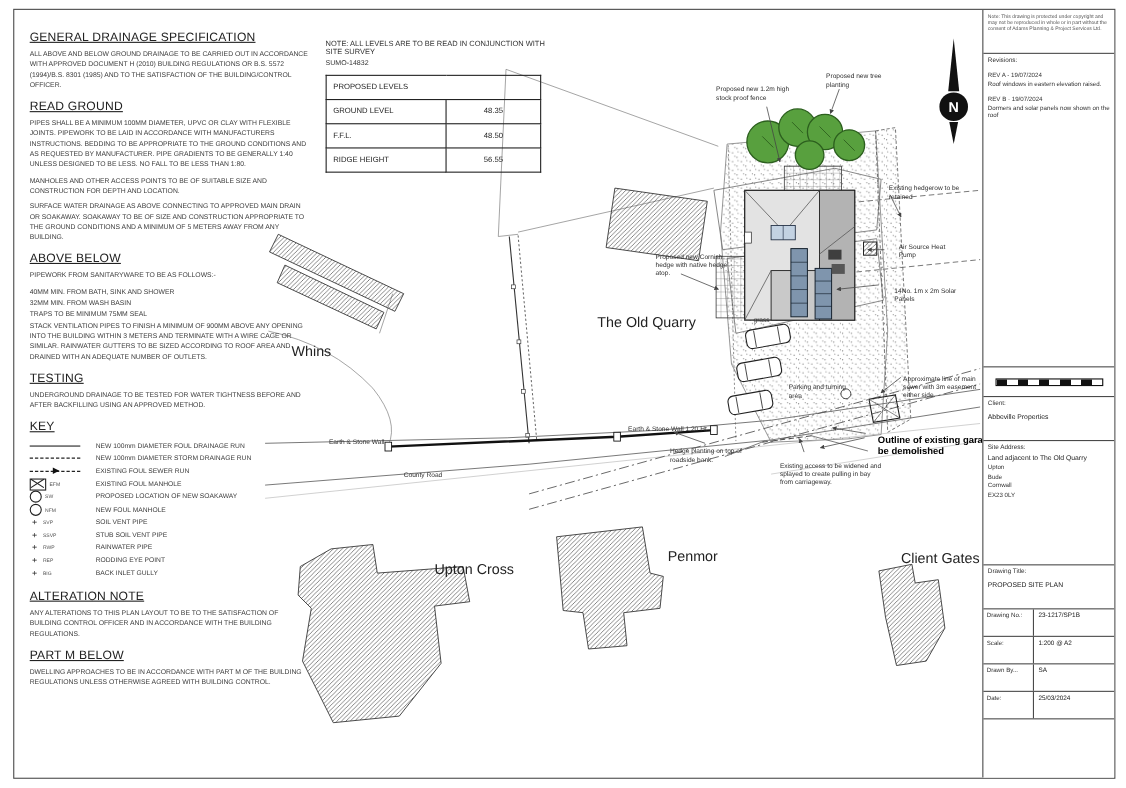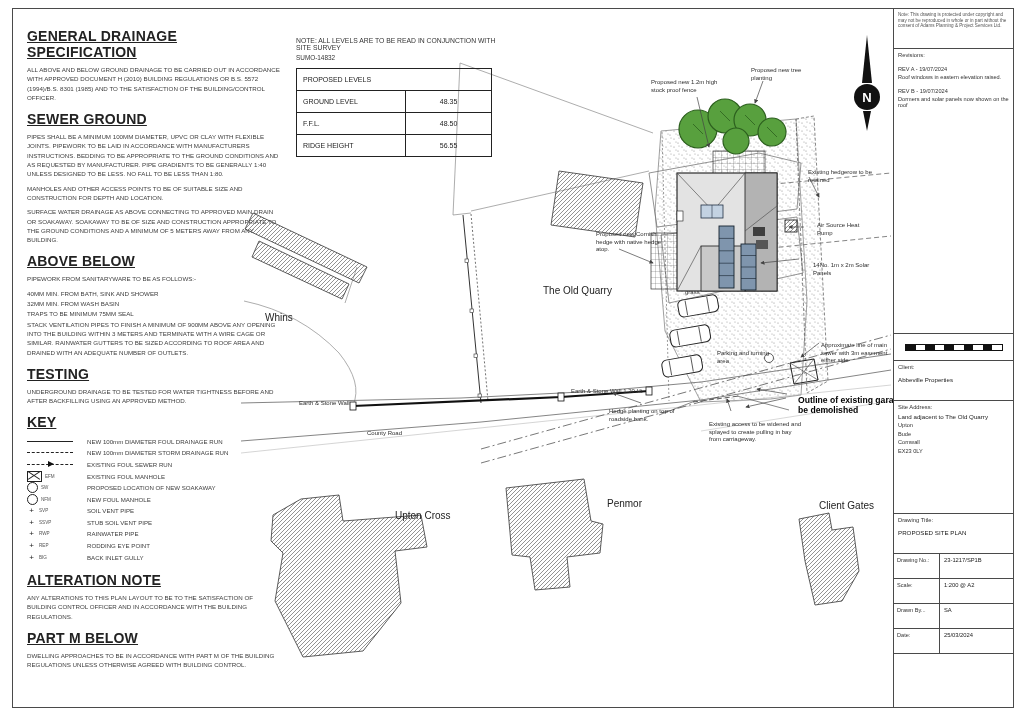--- a/index.html
+++ b/index.html
@@ -2,21 +2,21 @@
 <html><head>
 <meta charset="utf-8">
 <style>
   html,body{margin:0;padding:0;background:#fff;}
   body{width:1024px;height:716px;position:relative;font-family:"Liberation Sans",sans-serif;color:#333;}
   .sheet{position:absolute;left:12px;top:8px;width:1000px;height:698px;border:1px solid #4a4a4a;background:#fff;overflow:hidden;}
   .plan-svg{position:absolute;left:0;top:0;width:1000px;height:698px;}
 
   
   .notes-col{position:absolute;left:14px;top:10px;width:256px;}
-  .h{font-weight:bold;text-decoration:underline;font-size:14px;color:#222;letter-spacing:.2px;margin:9px 0 5px;}
+  .h{font-weight:normal;text-decoration:underline;font-size:11px;color:#222;letter-spacing:.2px;margin:9px 0 5px;}
   .p{font-size:6.2px;line-height:1.5;color:#3d3d3d;margin:0 0 5px;}
   .krow{display:flex;align-items:center;height:11.6px;}
   .ksym{width:60px;display:flex;align-items:center;gap:3px;flex:0 0 60px;}
   .klab{font-size:6.1px;color:#3d3d3d;}
   .kabbr{font-size:4.6px;color:#555;}
   .ln{display:inline-block;width:46px;border-top:1.2px solid #222;}
   .ln.dash{border-top-style:dashed;}
   .tri{width:0;height:0;border-left:6px solid #111;border-top:3.5px solid transparent;border-bottom:3.5px solid transparent;margin-left:-28px;}
   .env{width:13px;height:9px;border:1px solid #222;position:relative;flex:0 0 13px;}
   .env:before,.env:after{content:"";position:absolute;left:-1px;top:3.2px;width:14px;border-top:1px solid #222;}
@@ -28,21 +28,21 @@
   
   .levels{position:absolute;left:283px;top:28px;width:210px;}
   .levels .note{font-size:6.8px;color:#333;margin-bottom:3px;}
   .levels .ref{font-size:6.4px;color:#333;margin-bottom:7px;}
   table.lvl{border-collapse:collapse;width:196px;}
   table.lvl td{border:1px solid #222;font-size:7px;color:#222;padding:5px 6px;height:11px;}
   table.lvl td.val{text-align:center;width:44%;}
 
   
   .pl{position:absolute;font-size:6px;line-height:1.25;color:#2f2f2f;}
-  .pl.md{font-size:10px;color:#222;}
+  .pl.md{font-size:13px;color:#222;}
   .pl.bold{font-size:8.6px;font-weight:bold;color:#000;line-height:1.15;}
 
   
   .bottom-strip{position:absolute;left:0;bottom:0;width:881px;height:40px;border-top:1px solid #4a4a4a;background:#fff;}
   .bottom-strip .txt{font-size:8.6px;color:#222;padding:5px 8px 0 64px;line-height:1.35;}
 
   
   .tb{position:absolute;right:0;top:0;width:119px;height:698px;border-left:1px solid #4a4a4a;background:#fff;font-size:5.6px;color:#333;}
   .tb .box{border-bottom:1px solid #4a4a4a;padding:3px 4px;box-sizing:border-box;}
   .tb .copyright{height:40px;font-size:4.6px;color:#555;line-height:1.25;}
@@ -225,21 +225,21 @@
       <circle cx="866" cy="96" r="13" fill="#111"></circle>
       <text x="866" y="101" text-anchor="middle" font-size="13" font-weight="bold" fill="#fff">N</text>
       <polygon points="862,110 870,110 866,130" fill="#111"></polygon>
     </g>
   </svg>
 
   <div class="notes-col">
     <div class="h">GENERAL DRAINAGE SPECIFICATION</div>
     <div class="p">ALL ABOVE AND BELOW GROUND DRAINAGE TO BE CARRIED OUT IN ACCORDANCE WITH APPROVED DOCUMENT H (2010) BUILDING REGULATIONS OR B.S. 5572 (1994)/B.S. 8301 (1985) AND TO THE SATISFACTION OF THE BUILDING/CONTROL OFFICER.</div>
 
-    <div class="h">SEWER GROUND</div>
+    <div class="h">READ GROUND</div>
     <div class="p">PIPES SHALL BE A MINIMUM 100MM DIAMETER, UPVC OR CLAY WITH FLEXIBLE JOINTS. PIPEWORK TO BE LAID IN ACCORDANCE WITH MANUFACTURERS INSTRUCTIONS. BEDDING TO BE APPROPRIATE TO THE GROUND CONDITIONS AND AS REQUESTED BY MANUFACTURER. PIPE GRADIENTS TO BE GENERALLY 1:40 UNLESS DESIGNED TO BE LESS. NO FALL TO BE LESS THAN 1:80.</div>
     <div class="p">MANHOLES AND OTHER ACCESS POINTS TO BE OF SUITABLE SIZE AND CONSTRUCTION FOR DEPTH AND LOCATION.</div>
     <div class="p">SURFACE WATER DRAINAGE AS ABOVE CONNECTING TO APPROVED MAIN DRAIN OR SOAKAWAY. SOAKAWAY TO BE OF SIZE AND CONSTRUCTION APPROPRIATE TO THE GROUND CONDITIONS AND A MINIMUM OF 5 METERS AWAY FROM ANY BUILDING.</div>
 
     <div class="h">ABOVE BELOW</div>
     <div class="p">PIPEWORK FROM SANITARYWARE TO BE AS FOLLOWS:-</div>
     <div class="p" style="margin-bottom:1px">40MM MIN. FROM BATH, SINK AND SHOWER</div>
     <div class="p" style="margin-bottom:1px">32MM MIN. FROM WASH BASIN</div>
     <div class="p" style="margin-bottom:1px">TRAPS TO BE MINIMUM 75MM SEAL</div>
     <div class="p">STACK VENTILATION PIPES TO FINISH A MINIMUM OF 900MM ABOVE ANY OPENING INTO THE BUILDING WITHIN 3 METERS AND TERMINATE WITH A WIRE CAGE OR SIMILAR. RAINWATER GUTTERS TO BE SIZED ACCORDING TO ROOF AREA AND DRAINED WITH AN ADEQUATE NUMBER OF OUTLETS.</div>

